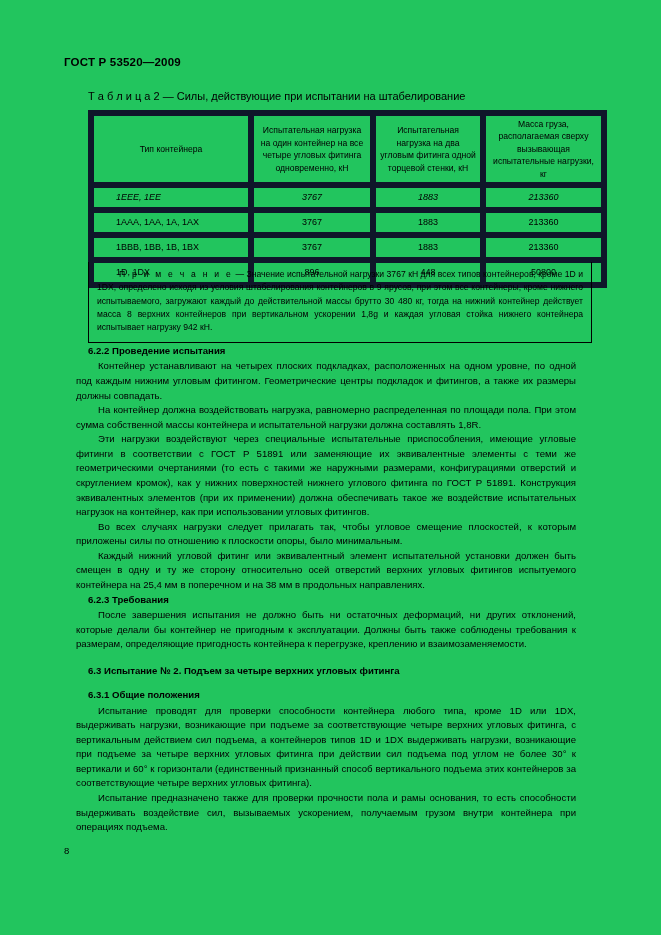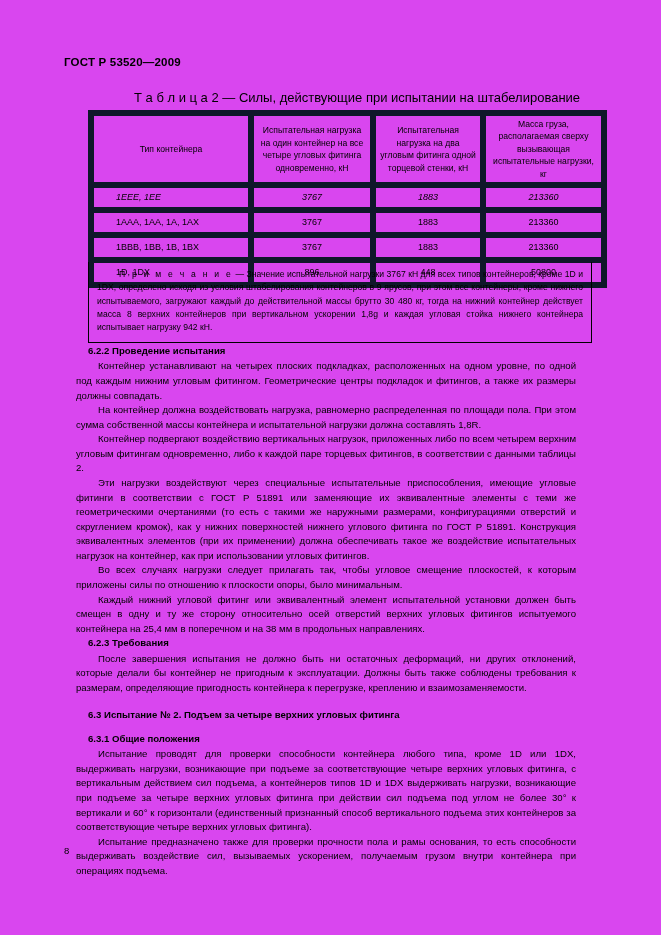--- a/index.html
+++ b/index.html
@@ -5,21 +5,21 @@
 <style>
   html, body {
     margin: 0;
     padding: 0;
     background: #ffffff;
   }
   .page {
     position: relative;
     width: 661px;
     height: 935px;
-    background: #d946ef;
+    background: #22c55e;
     font-family: "Liberation Sans", sans-serif;
     color: #000000;
     overflow: hidden;
     box-sizing: border-box;
   }
 
   
   .doc-header {
     position: absolute;
     left: 64px;
@@ -28,23 +28,22 @@
     font-weight: bold;
     letter-spacing: 0.2px;
     white-space: nowrap;
   }
 
   
   .table-caption {
     position: absolute;
     left: 88px;
     top: 90px;
-    font-size: 13px;
+    font-size: 11px;
     white-space: nowrap;
-    margin-left: 46px;
   }
 
   
   .data-table {
     position: absolute;
     left: 88px;
     top: 110px;
     width: 485px;
     border-collapse: collapse;
     table-layout: fixed;
@@ -186,21 +185,20 @@
   <div class="note-box">
     <span class="note-label">П р и м е ч а н и е</span>
     <span>— Значение испытательной нагрузки 3767 кН для всех типов контейнеров, кроме 1D и 1DX, определено исходя из условия штабелирования контейнеров в 9 ярусов, при этом все контейнеры, кроме нижнего испытываемого, загружают каждый до действительной массы брутто 30 480 кг, тогда на нижний контейнер действует масса 8 верхних контейнеров при вертикальном ускорении 1,8g и каждая угловая стойка нижнего контейнера испытывает нагрузку 942 кН.</span>
   </div>
 
   <div class="body">
 
     <div class="h3">6.2.2  Проведение испытания</div>
     <p class="para">Контейнер устанавливают на четырех плоских подкладках, расположенных на одном уровне, по одной под каждым нижним угловым фитингом. Геометрические центры подкладок и фитингов, а также их размеры должны совпадать.</p>
     <p class="para">На контейнер должна воздействовать нагрузка, равномерно распределенная по площади пола. При этом сумма собственной массы контейнера и испытательной нагрузки должна составлять 1,8R.</p>
-    <p class="para">Контейнер подвергают воздействию вертикальных нагрузок, приложенных либо по всем четырем верхним угловым фитингам одновременно, либо к каждой паре торцевых фитингов, в соответствии с данными таблицы 2.</p>
     <p class="para">Эти нагрузки воздействуют через специальные испытательные приспособления, имеющие угловые фитинги в соответствии с ГОСТ Р 51891 или заменяющие их эквивалентные элементы с теми же геометрическими очертаниями (то есть с такими же наружными размерами, конфигурациями отверстий и скруглением кромок), как у нижних поверхностей нижнего углового фитинга по ГОСТ Р 51891. Конструкция эквивалентных элементов (при их применении) должна обеспечивать такое же воздействие испытательных нагрузок на контейнер, как при использовании угловых фитингов.</p>
     <p class="para">Во всех случаях нагрузки следует прилагать так, чтобы угловое смещение плоскостей, к которым приложены силы по отношению к плоскости опоры, было минимальным.</p>
     <p class="para">Каждый нижний угловой фитинг или эквивалентный элемент испытательной установки должен быть смещен в одну и ту же сторону относительно осей отверстий верхних угловых фитингов испытуемого контейнера на 25,4 мм в поперечном и на 38 мм в продольных направлениях.</p>
 
     <div class="h3">6.2.3  Требования</div>
     <p class="para">После завершения испытания не должно быть ни остаточных деформаций, ни других отклонений, которые делали бы контейнер не пригодным к эксплуатации. Должны быть также соблюдены требования к размерам, определяющие пригодность контейнера к перегрузке, креплению и взаимозаменяемости.</p>
 
     <div class="h3 gap">6.3  Испытание № 2. Подъем за четыре верхних угловых фитинга</div>
     <div class="h3 gap2">6.3.1  Общие положения</div>
     <p class="para">Испытание проводят для проверки способности контейнера любого типа, кроме 1D или 1DX, выдерживать нагрузки, возникающие при подъеме за соответствующие четыре верхних угловых фитинга, с вертикальным действием сил подъема, а контейнеров типов 1D и 1DX выдерживать нагрузки, возникающие при подъеме за четыре верхних угловых фитинга при действии сил подъема под углом не более 30° к вертикали и 60° к горизонтали (единственный признанный способ вертикального подъема этих контейнеров за соответствующие четыре верхних угловых фитинга).</p>

